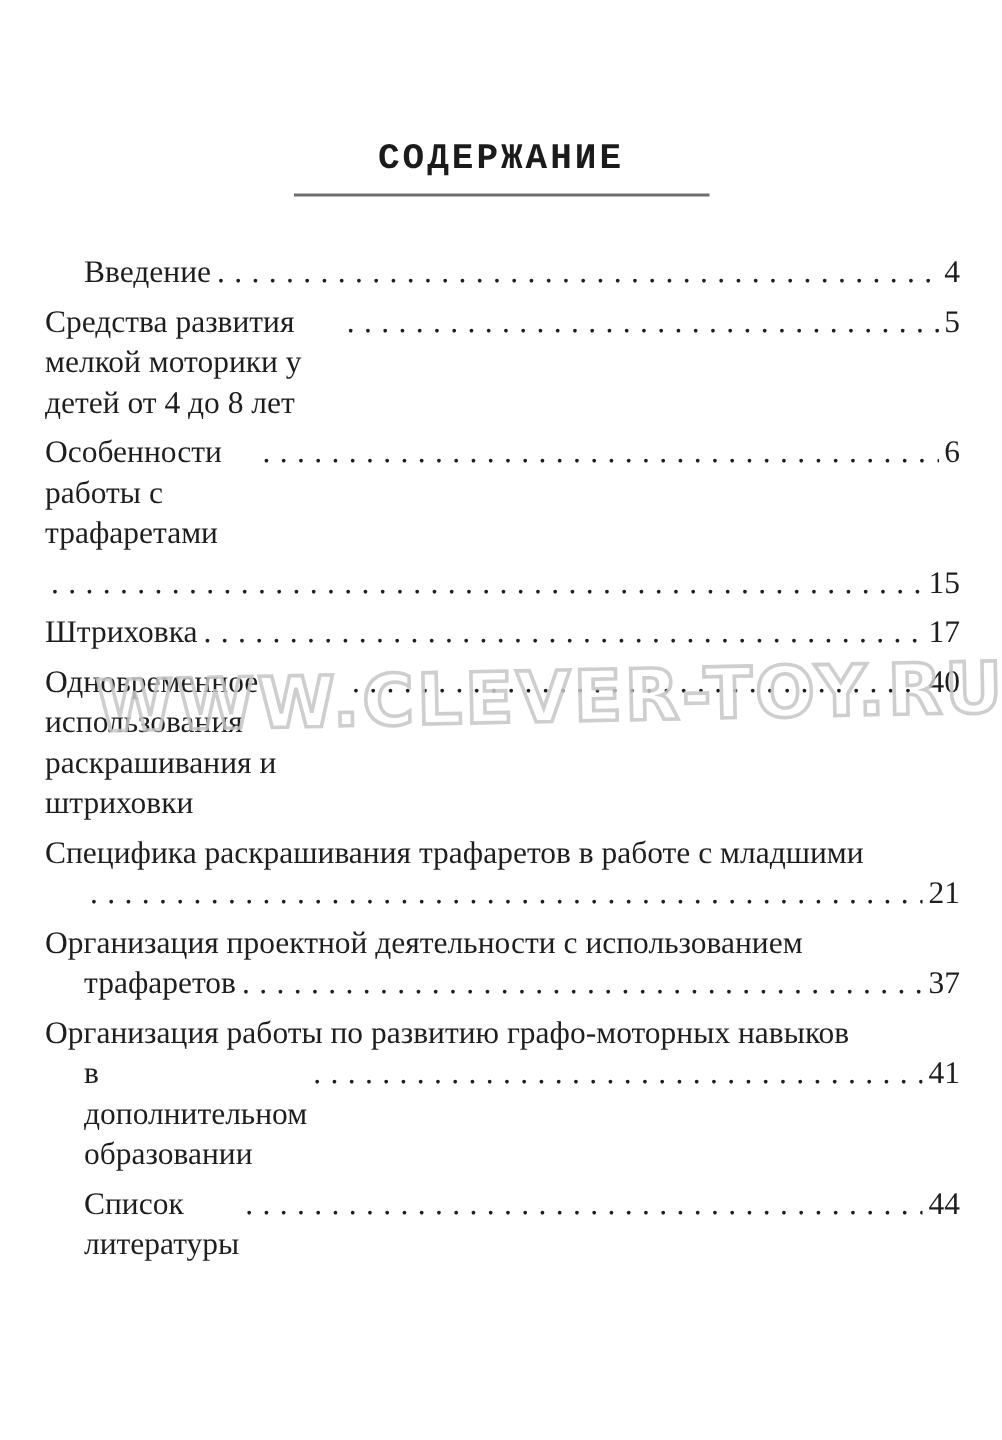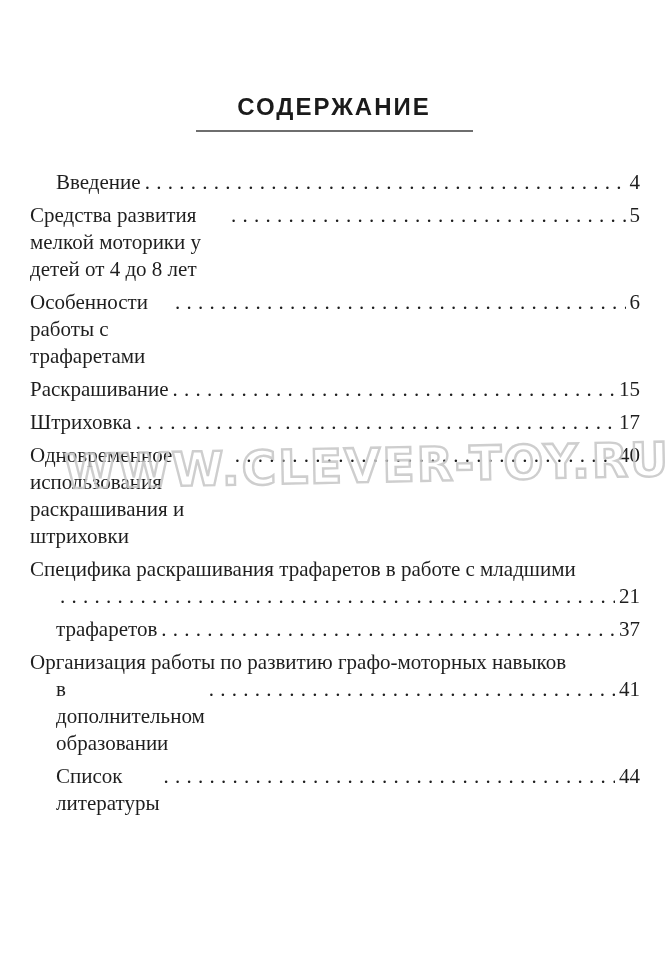--- a/index.html
+++ b/index.html
@@ -14,21 +14,21 @@
   .page{
     position:relative;
     width:668px; height:960px;
     margin:0 auto;
     background:var(--bg);
     overflow:hidden;
   }
   .title{
     padding-top:93px;
     text-align:center;
-    font-family:Liberation Sans, sans-serif;
+    font-family:Liberation Mono, monospace;
     font-weight:700;
     font-size:24px;
     letter-spacing:2px;
     color:var(--title);
   }
   .rule{
     width:277px;
     margin:9px auto 0;
     border-top:2px solid var(--rule);
   }
@@ -98,21 +98,20 @@
     <div class="lastline">
       <span class="txt">Особенности работы с трафаретами</span>
       <span class="leader">. . . . . . . . . . . . . . . . . . . . . . . . . . . . . . . . . . . . . . . . . . . . . . . . . . . . . . . . . . . . . . . . . . . . . . . . . . . . . . . . . . . . . . . . . . </span>
       <span class="num">6</span>
     </div>
   </div>
 
   <div class="entry">
     <div class="wrap-lines"></div>
     <div class="lastline">
-      <span class="txt">Раскрашивание</span>
       <span class="leader">. . . . . . . . . . . . . . . . . . . . . . . . . . . . . . . . . . . . . . . . . . . . . . . . . . . . . . . . . . . . . . . . . . . . . . . . . . . . . . . . . . . . . . . . . . </span>
       <span class="num">15</span>
     </div>
   </div>
 
   <div class="entry">
     <div class="wrap-lines"></div>
     <div class="lastline">
       <span class="txt">Штриховка</span>
       <span class="leader">. . . . . . . . . . . . . . . . . . . . . . . . . . . . . . . . . . . . . . . . . . . . . . . . . . . . . . . . . . . . . . . . . . . . . . . . . . . . . . . . . . . . . . . . . . </span>
@@ -133,20 +132,23 @@
     <div class="wrap-lines">
           <div class="line">Специфика раскрашивания трафаретов в работе с младшими</div>
         </div>
     <div class="lastline cont">
       <span class="leader">. . . . . . . . . . . . . . . . . . . . . . . . . . . . . . . . . . . . . . . . . . . . . . . . . . . . . . . . . . . . . . . . . . . . . . . . . . . . . . . . . . . . . . . . . . </span>
       <span class="num">21</span>
     </div>
   </div>
 
   <div class="entry">
+    <div class="wrap-lines">
+          <div class="line">Организация проектной деятельности с использованием</div>
+        </div>
     <div class="lastline cont">
       <span class="txt">трафаретов</span>
       <span class="leader">. . . . . . . . . . . . . . . . . . . . . . . . . . . . . . . . . . . . . . . . . . . . . . . . . . . . . . . . . . . . . . . . . . . . . . . . . . . . . . . . . . . . . . . . . . </span>
       <span class="num">37</span>
     </div>
   </div>
 
   <div class="entry">
     <div class="wrap-lines">
           <div class="line">Организация работы по развитию графо-моторных навыков</div>

